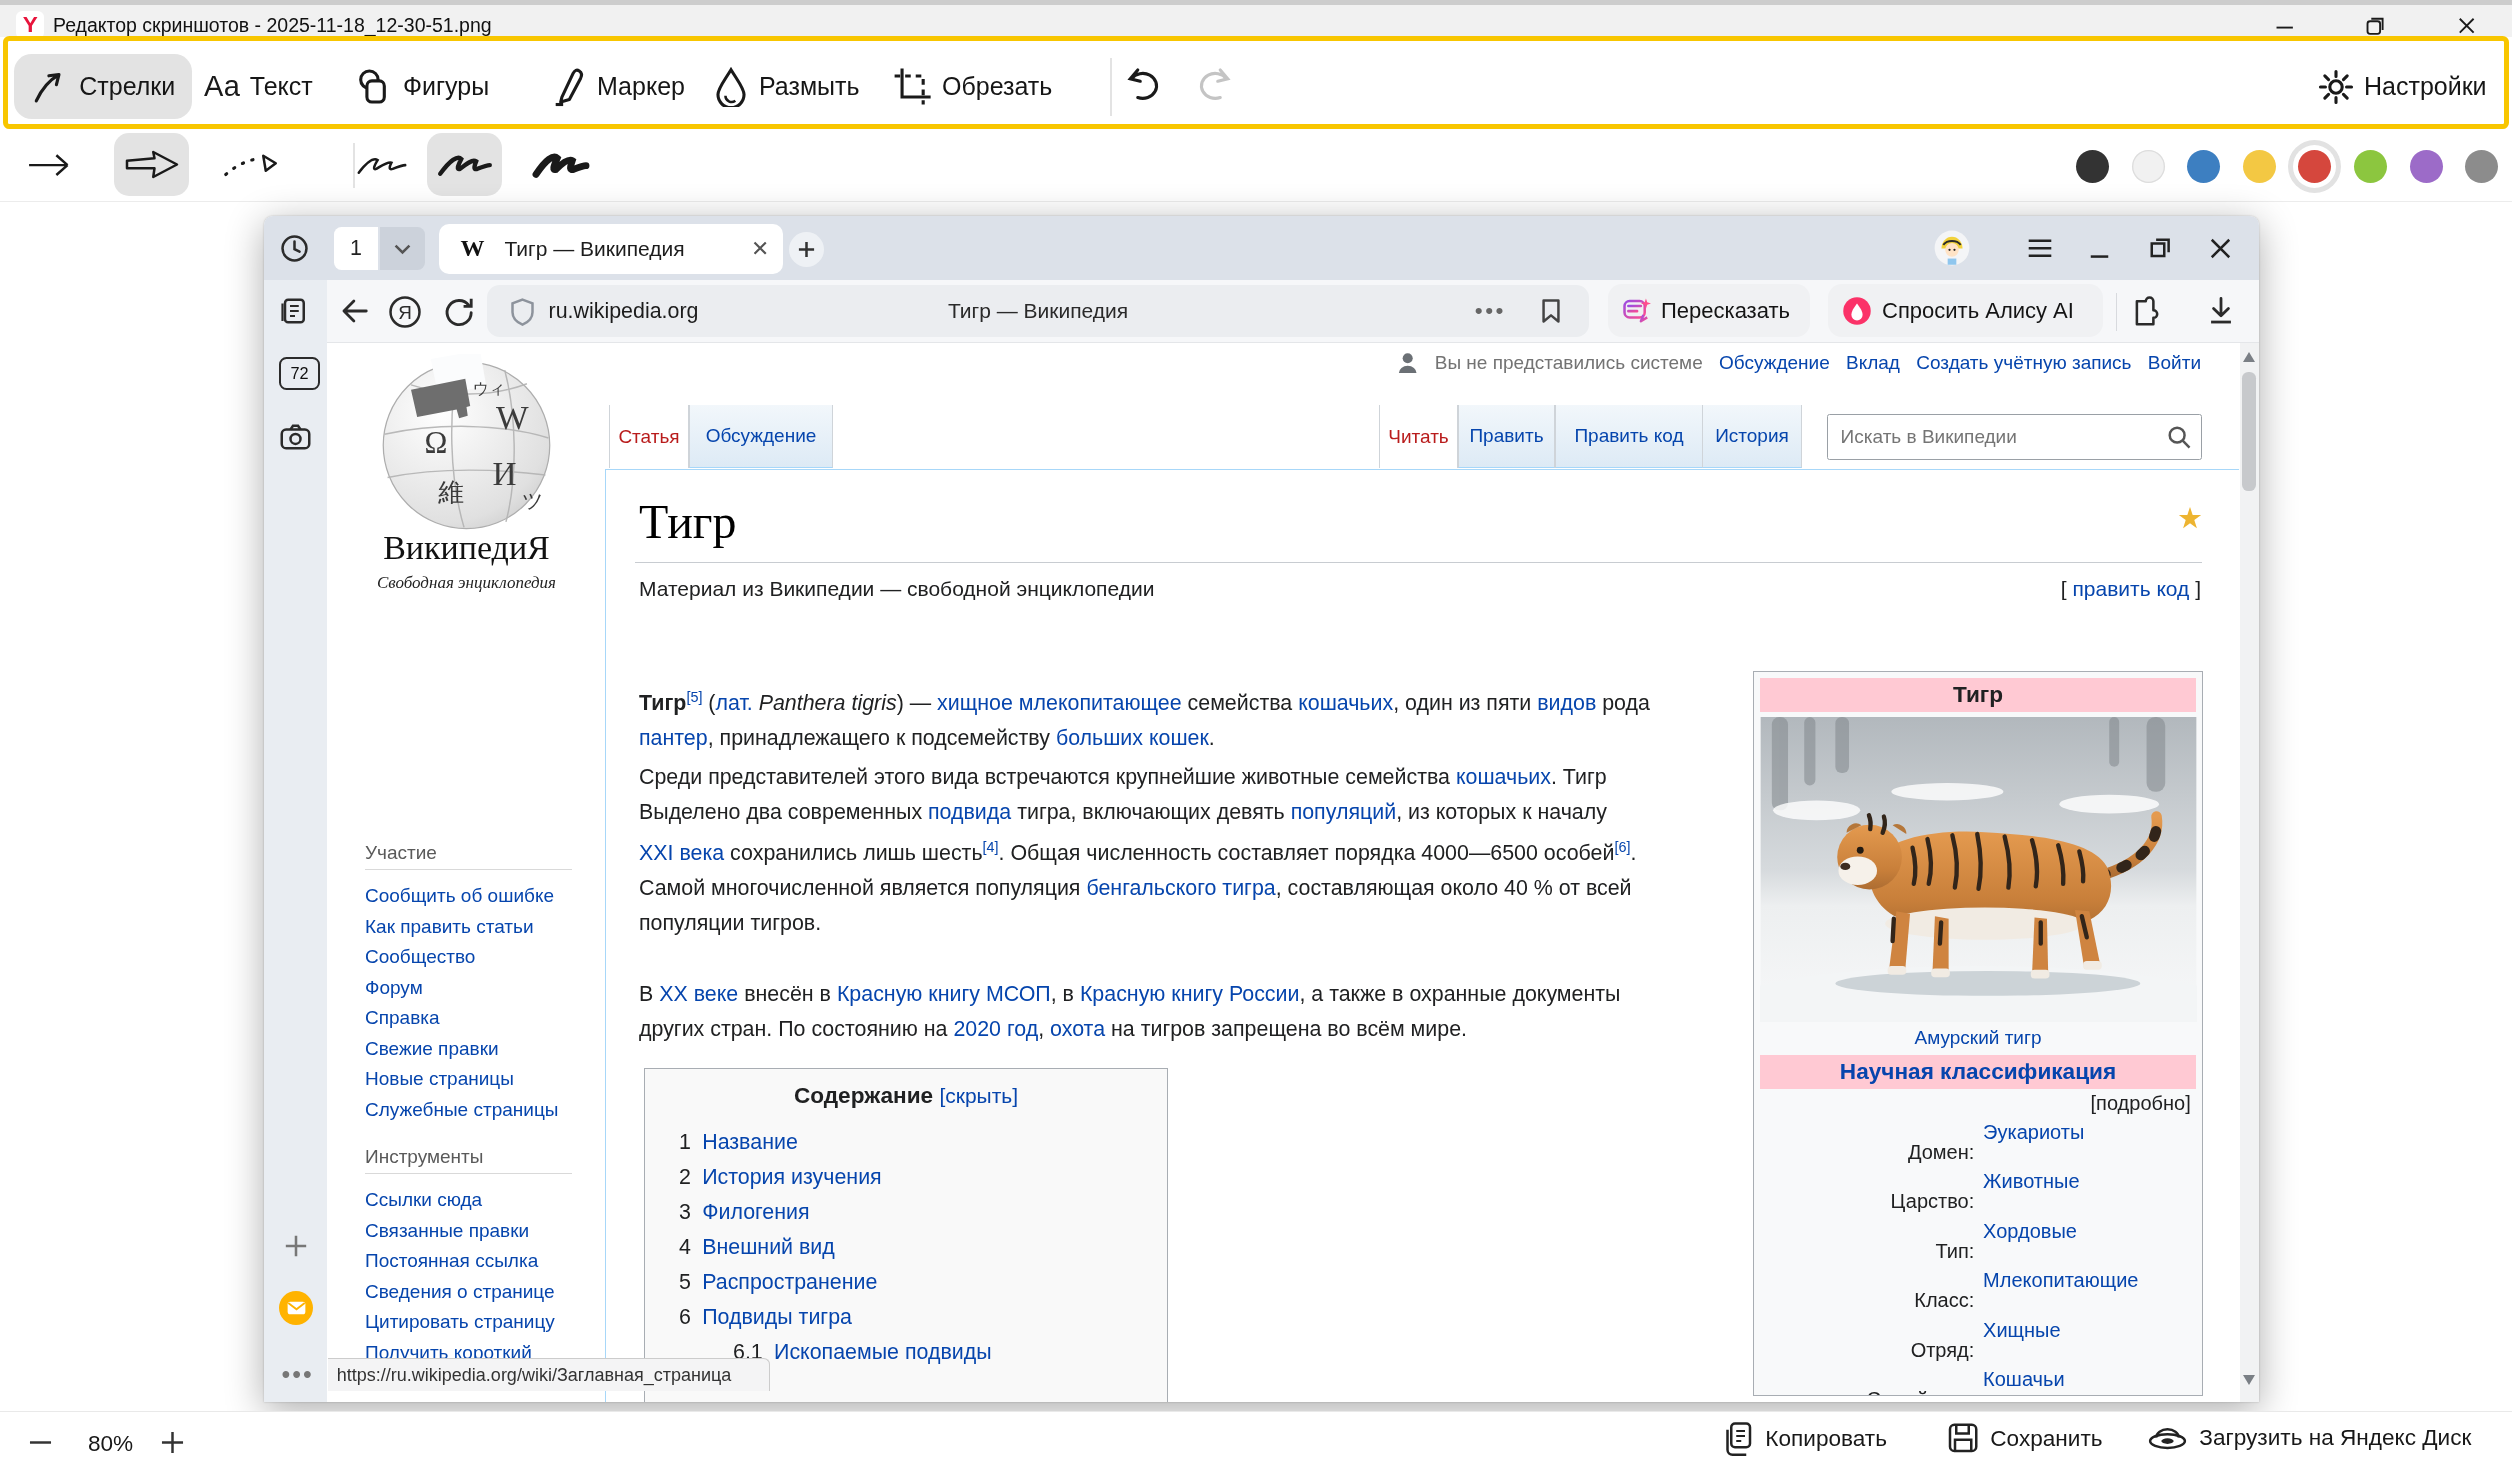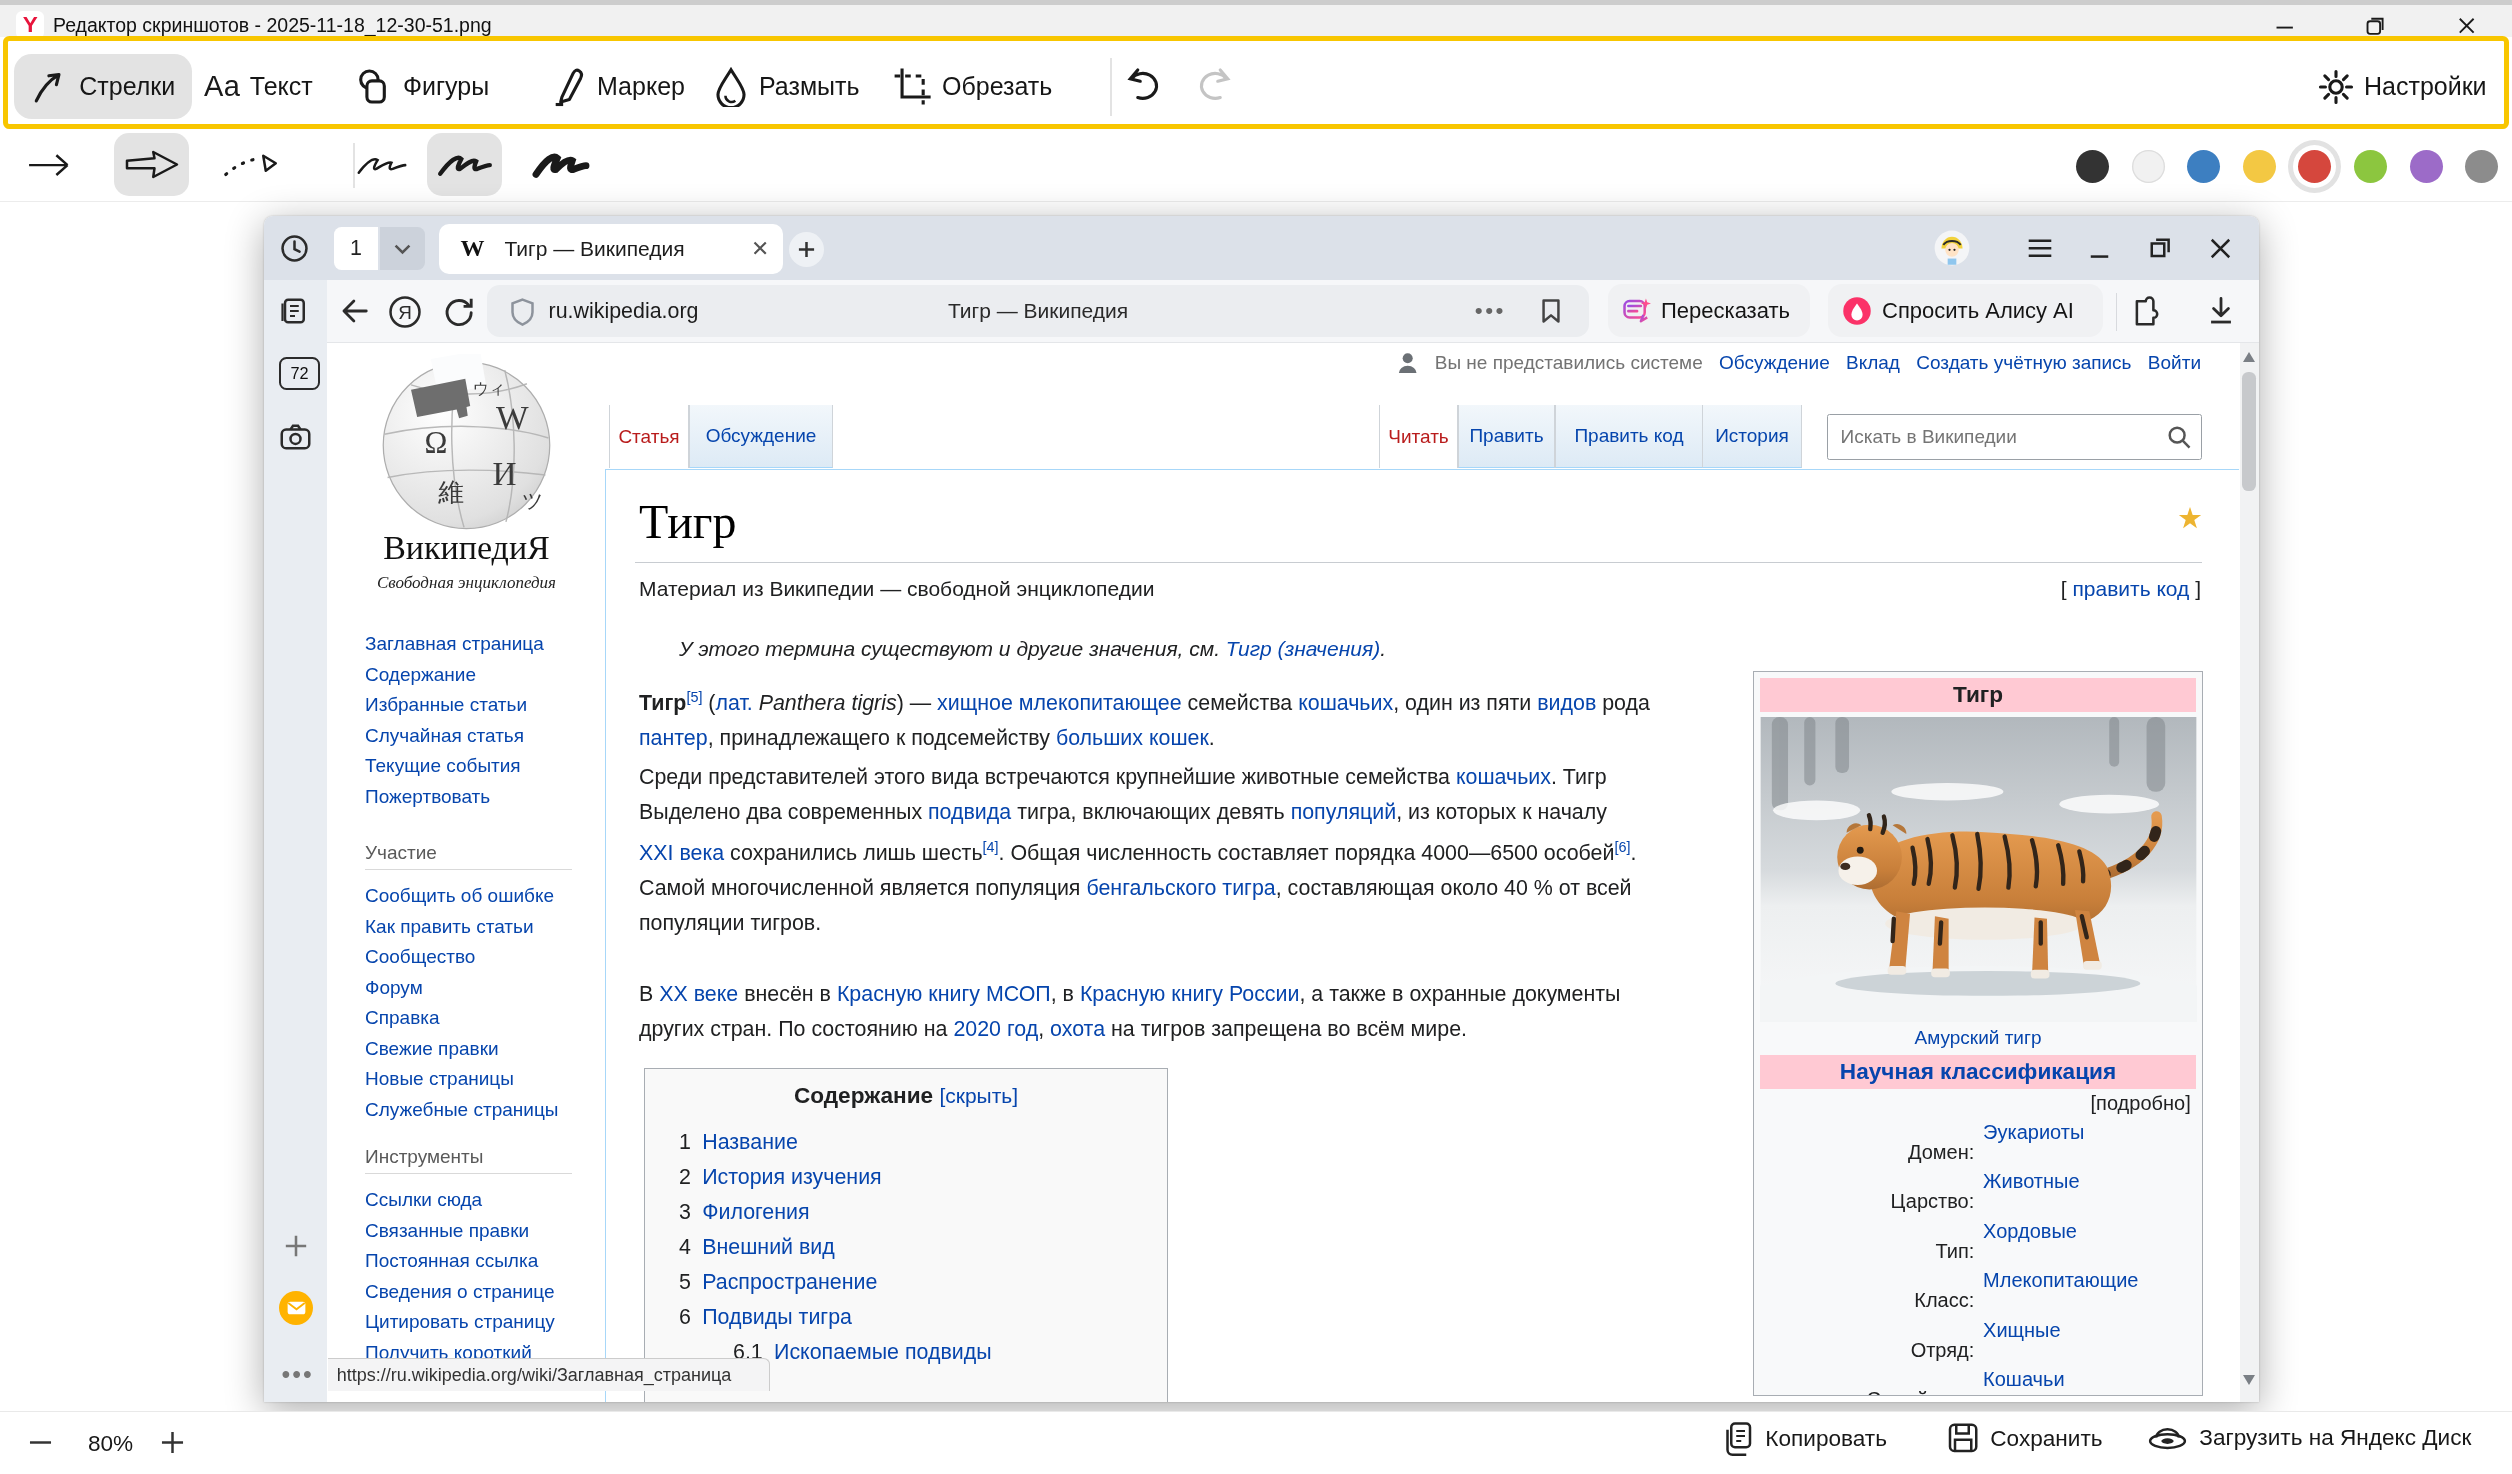--- a/index.html
+++ b/index.html
@@ -410,28 +410,20 @@
           <text x="82" y="160" font-size="50" font-family="Liberation Serif,serif" fill="#3b3b3b">Ω</text>
           <text x="192" y="212" font-size="54" font-family="Liberation Serif,serif" fill="#3b3b3b">И</text>
           <text x="104" y="238" font-size="42" font-family="DejaVu Sans,sans-serif" fill="#3b3b3b">維</text>
           <text x="160" y="64" font-size="26" font-family="DejaVu Sans,sans-serif" fill="#3b3b3b">ウィ</text>
           <text x="240" y="250" font-size="34" font-family="DejaVu Sans,sans-serif" fill="#3b3b3b">ツ</text>
         </svg>
       </div>
       <div class="abs" style="left:0;top:186px;width:279px;text-align:center;font-family:'Liberation Serif',serif;font-size:34px;color:#111;">ВикипедиЯ</div>
       <div class="abs" style="left:0;top:230px;width:279px;text-align:center;font-family:'Liberation Serif',serif;font-style:italic;font-size:17px;color:#222;">Свободная энциклопедия</div>
 
-      <div class="abs" style="left:38px;top:286px;">
-          <div class="navlink">Заглавная страница</div>
-          <div class="navlink">Содержание</div>
-          <div class="navlink">Избранные статьи</div>
-          <div class="navlink">Случайная статья</div>
-          <div class="navlink">Текущие события</div>
-          <div class="navlink">Пожертвовать</div>
-        </div>
       <div class="abs" style="left:38px;top:499px;">
         <div class="navhdr">Участие</div>
           <div class="navhr"></div>
       </div>
       <div class="abs" style="left:38px;top:538px;">
           <div class="navlink">Сообщить об ошибке</div>
           <div class="navlink">Как править статьи</div>
           <div class="navlink">Сообщество</div>
           <div class="navlink">Форум</div>
           <div class="navlink">Справка</div>
@@ -450,21 +442,20 @@
           <div class="navlink">Сведения о странице</div>
           <div class="navlink">Цитировать страницу</div>
           <div class="navlink">Получить короткий</div>
         </div>
 
       <div class="abs" style="left:312px;top:151px;font-family:'Liberation Serif',serif;font-size:48px;color:#000;">Тигр</div>
       <div class="abs" style="left:1850px;top:158px;font-size:29px;color:#edb431;">★</div>
       <div class="abs" style="left:308px;top:219px;width:1567px;height:1.3px;background:#c8ccd1;"></div>
       <div class="abs" style="left:312px;top:234px;font-size:21px;color:#202122;">Материал из Википедии — свободной энциклопедии</div>
       <div class="abs" style="right:38px;top:234px;font-size:21px;"><span class="sg-p">[ </span><span class="sg-l">править код</span><span class="sg-p"> ]</span></div>
-      <div class="abs" style="left:352px;top:294px;font-size:21px;"><span class="sg-i">У этого термина существуют и другие значения, см. </span><span class="sg-il">Тигр (значения)</span><span class="sg-i">.</span></div>
 
       <div class="abs" style="left:312px;top:337px;">
           <div class="tline"><span class="sg-b">Тигр</span><span class="sg-s">[5]</span><span class="sg-p"> (</span><span class="sg-l">лат.</span><span class="sg-p"> </span><span class="sg-i">Panthera tigris</span><span class="sg-p">) — </span><span class="sg-l">хищное млекопитающее</span><span class="sg-p"> семейства </span><span class="sg-l">кошачьих</span><span class="sg-p">, один из пяти </span><span class="sg-l">видов</span><span class="sg-p"> рода</span></div>
           <div class="tline"><span class="sg-l">пантер</span><span class="sg-p">, принадлежащего к подсемейству </span><span class="sg-l">больших кошек</span><span class="sg-p">.</span></div>
         </div>
       <div class="abs" style="left:312px;top:417px;">
           <div class="tline"><span class="sg-p">Среди представителей этого вида встречаются крупнейшие животные семейства </span><span class="sg-l">кошачьих</span><span class="sg-p">. Тигр</span></div>
           <div class="tline"><span class="sg-p">Выделено два современных </span><span class="sg-l">подвида</span><span class="sg-p"> тигра, включающих девять </span><span class="sg-l">популяций</span><span class="sg-p">, из которых к началу</span></div>
           <div class="tline"><span class="sg-l">XXI века</span><span class="sg-p"> сохранились лишь шесть</span><span class="sg-s">[4]</span><span class="sg-p">. Общая численность составляет порядка 4000—6500 особей</span><span class="sg-s">[6]</span><span class="sg-p">.</span></div>
           <div class="tline"><span class="sg-p">Самой многочисленной является популяция </span><span class="sg-l">бенгальского тигра</span><span class="sg-p">, составляющая около 40 % от всей</span></div>

